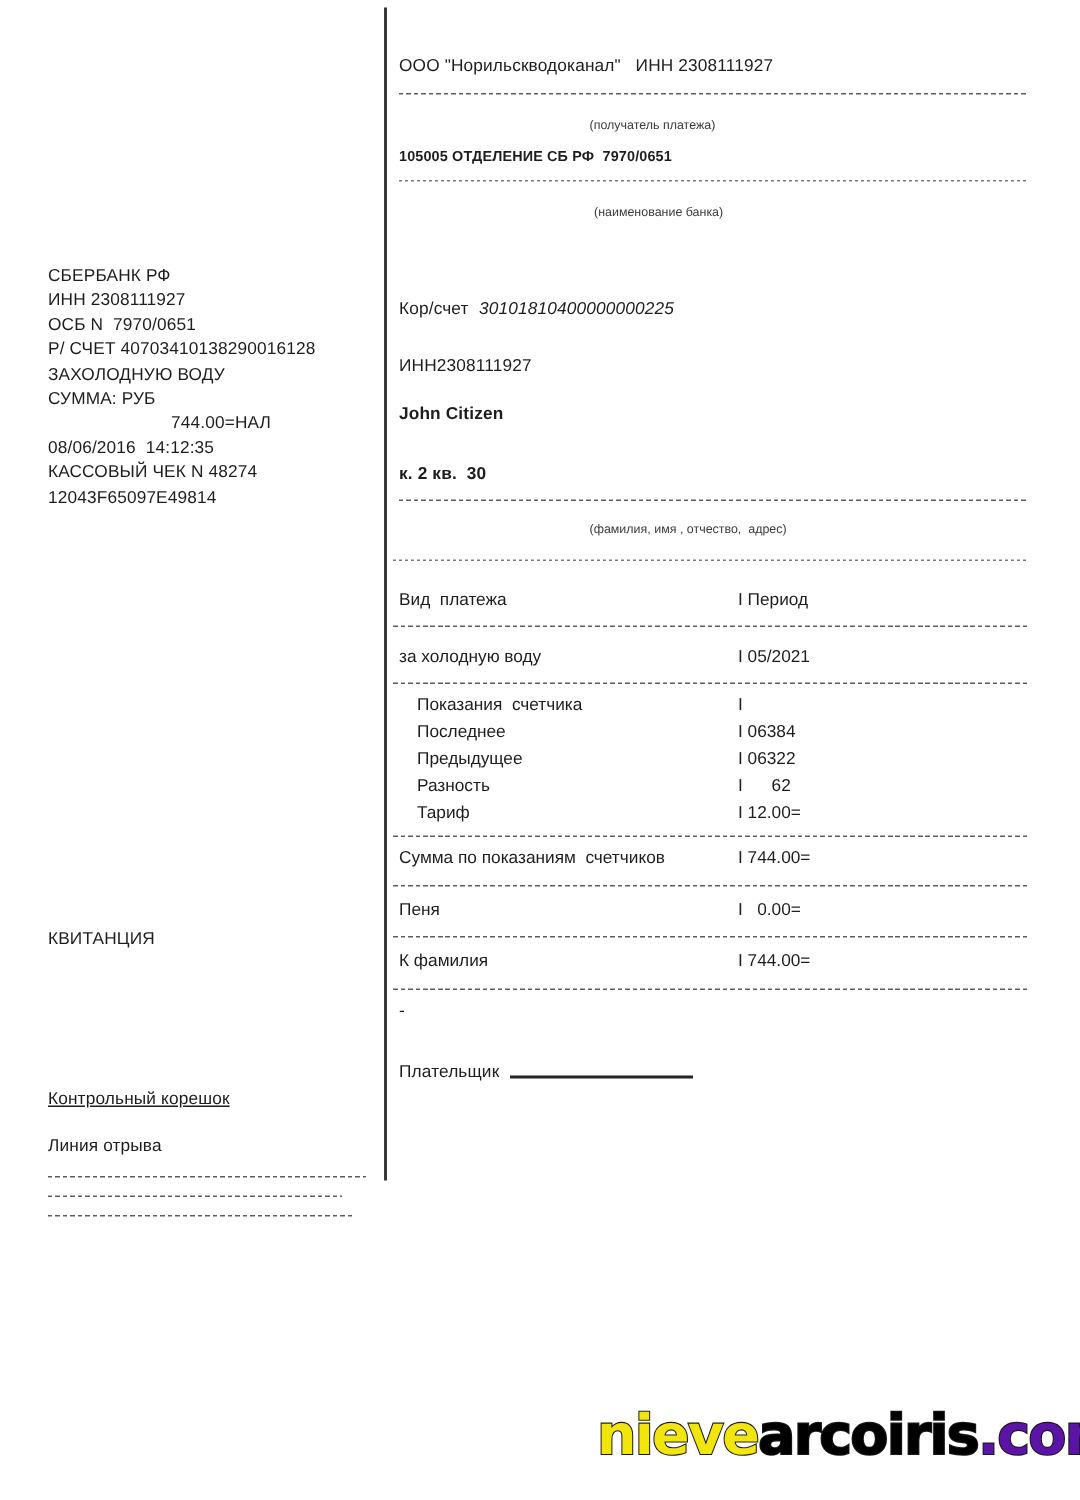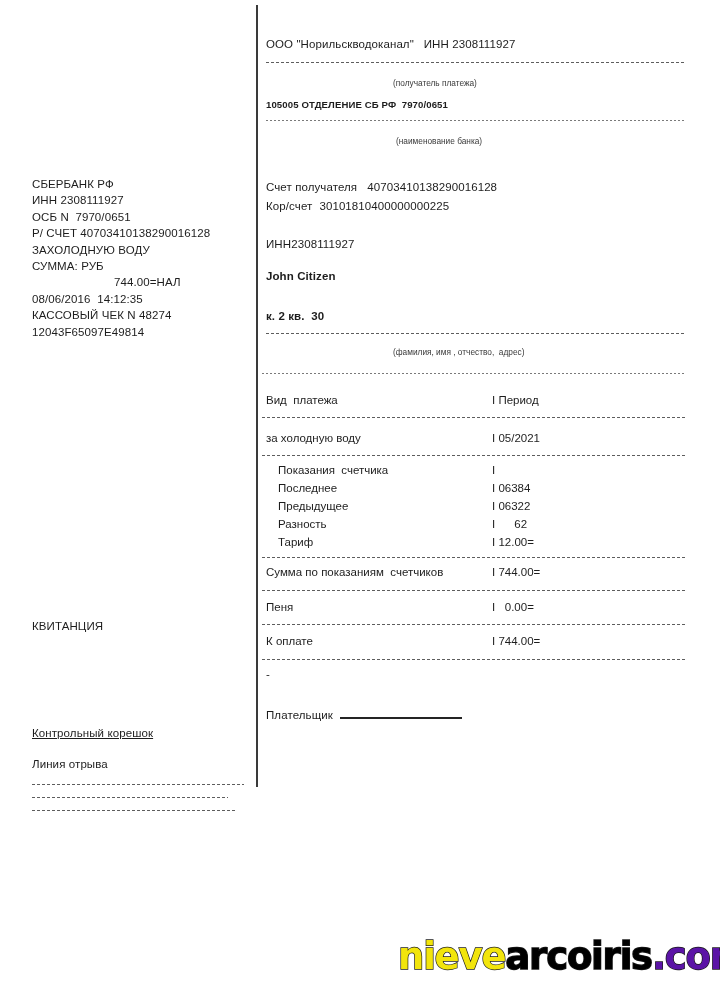--- a/index.html
+++ b/index.html
@@ -155,25 +155,22 @@
   <div class="dash" style="left:32px; top:810px; width:204px;"></div>
 
   <div class="txt" style="left:266px; top:38px;">ООО "Норильскводоканал"   ИНН 2308111927</div>
   <div class="dash" style="left:266px; top:62px; width:420px;"></div>
   <div class="caption" style="left:393px; top:78px;">(получатель платежа)</div>
 
   <div class="txt bold" style="left:266px; top:99px; font-size:9.6px;">105005 ОТДЕЛЕНИЕ СБ РФ  7970/0651</div>
   <div class="dash thin" style="left:266px; top:120px; width:420px;"></div>
   <div class="caption" style="left:396px; top:136px;">(наименование банка)</div>
 
-  <div style="position:absolute; left:266px; top:177px;">
-    <span class="txt" style="position:static;">Счет получателя</span><span class="txt" style="position:static; margin-left:10px;">40703410138290016128</span>
-  </div>
   <div style="position:absolute; left:266px; top:196px;">
-    <span class="txt" style="position:static;">Кор/счет</span><span class="txt" style="position:static; margin-left:7px;">30101810400000000225</span>
+    <span class="txt" style="position:static;">Кор/счет</span><span class="txt" style="position:static; margin-left:7px;font-style:italic;">30101810400000000225</span>
   </div>
 
   <div style="position:absolute; left:266px; top:234px;">
     <span class="txt" style="position:static;">ИНН</span><span class="txt" style="position:static; ">2308111927</span>
   </div>
 
   <div class="txt bold" style="left:266px; top:270px;">John Citizen</div>
   <div class="txt bold" style="left:266px; top:310px;">к. 2 кв.  30</div>
 
   <div class="dash" style="left:266px; top:333px; width:420px;"></div>
@@ -211,21 +208,21 @@
   <div class="row-label" style="left:266px; top:566px;">Сумма по показаниям  счетчиков</div>
   <div class="row-value" style="top:566px;">I 744.00=</div>
 
   <div class="dash" style="left:262px; top:590px; width:424px;"></div>
 
   <div class="row-label" style="left:266px; top:601px;">Пеня</div>
   <div class="row-value" style="top:601px;">I   0.00=</div>
 
   <div class="dash" style="left:262px; top:624px; width:424px;"></div>
 
-  <div class="row-label" style="left:266px; top:635px;">К оплате</div>
+  <div class="row-label" style="left:266px; top:635px;">К фамилия</div>
   <div class="row-value" style="top:635px;">I 744.00=</div>
 
   <div class="dash" style="left:262px; top:659px; width:424px;"></div>
 
   <div class="txt" style="left:266px; top:668px;">-</div>
 
   <div style="position:absolute; left:266px; top:705px;">
     <span class="txt" style="position:static;">Плательщик</span>
   </div>
   <div class="solid-rule" style="left:340px; top:717px; width:122px;"></div>

